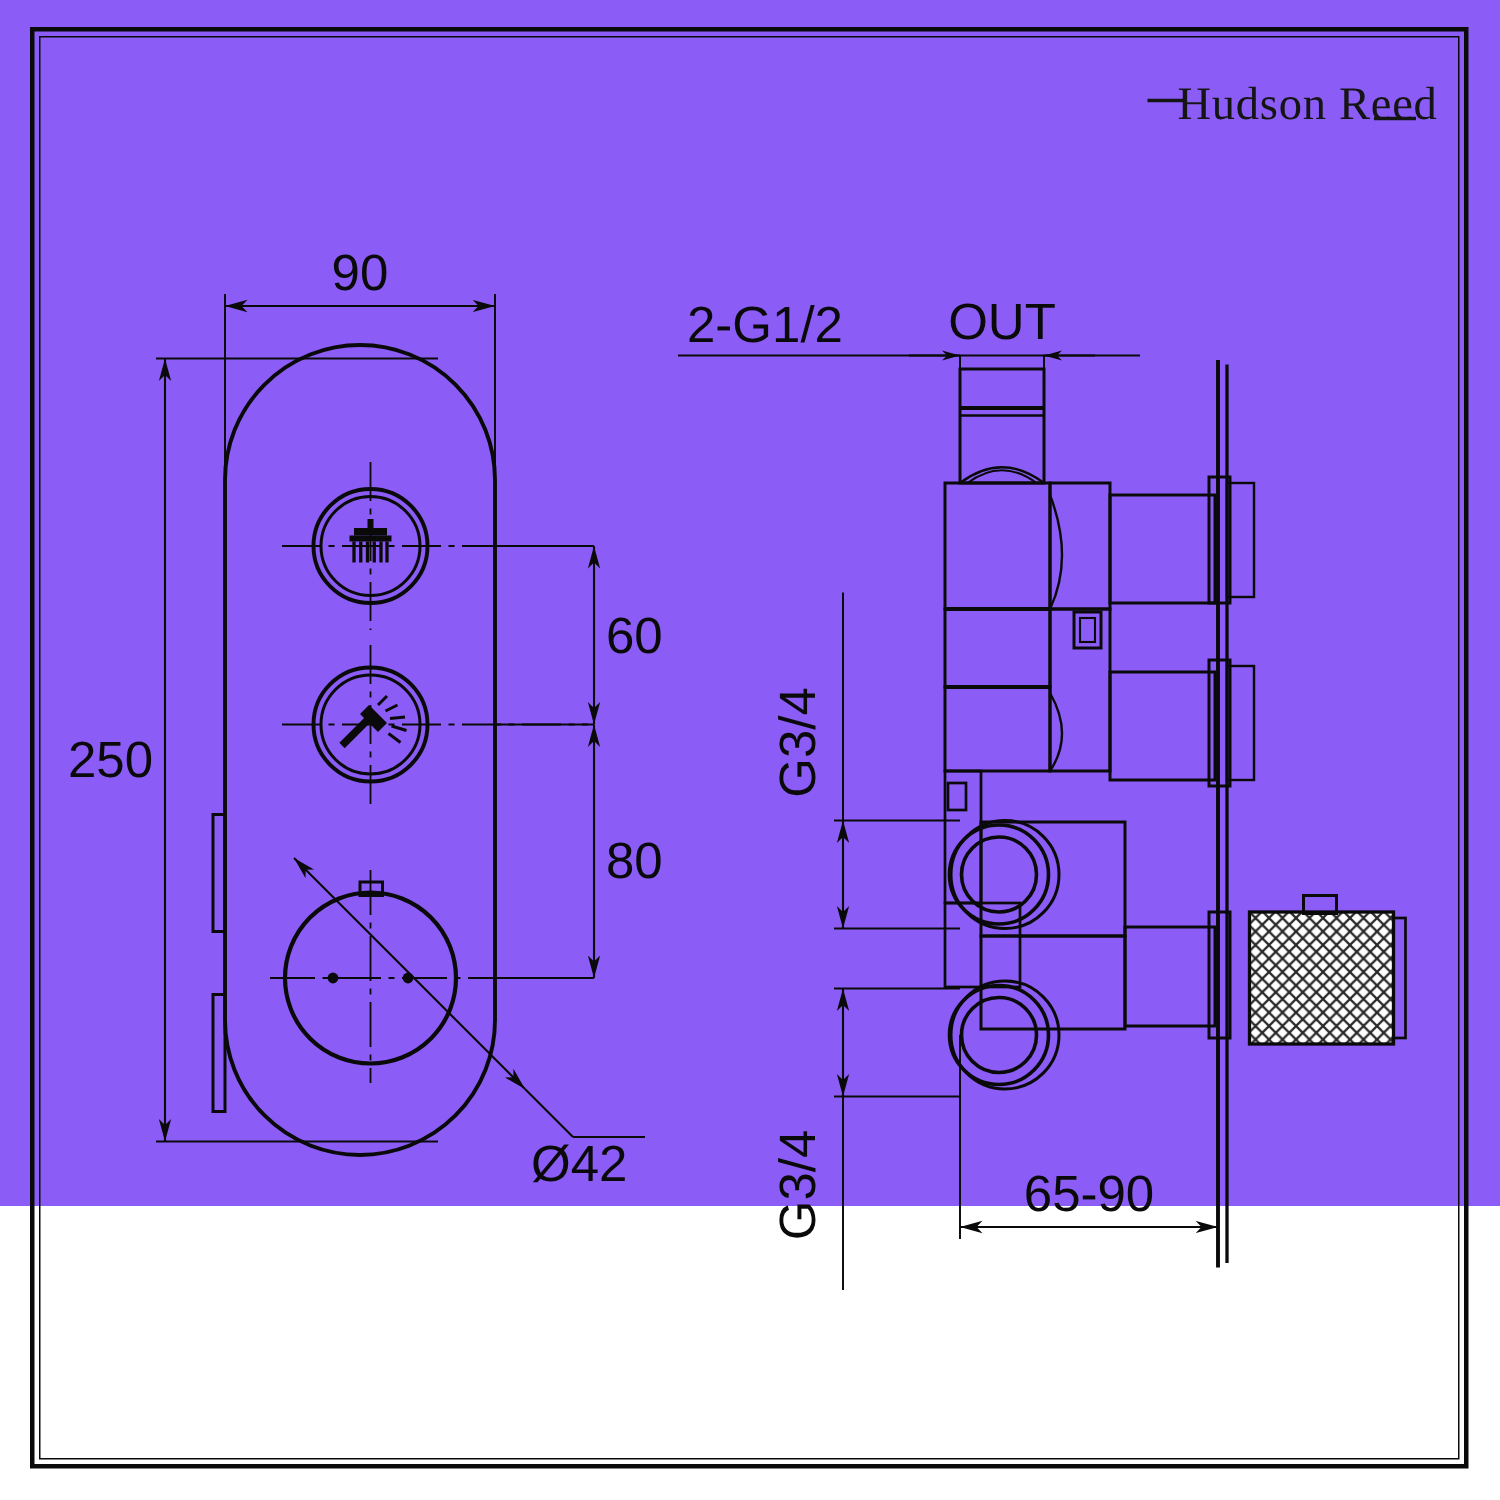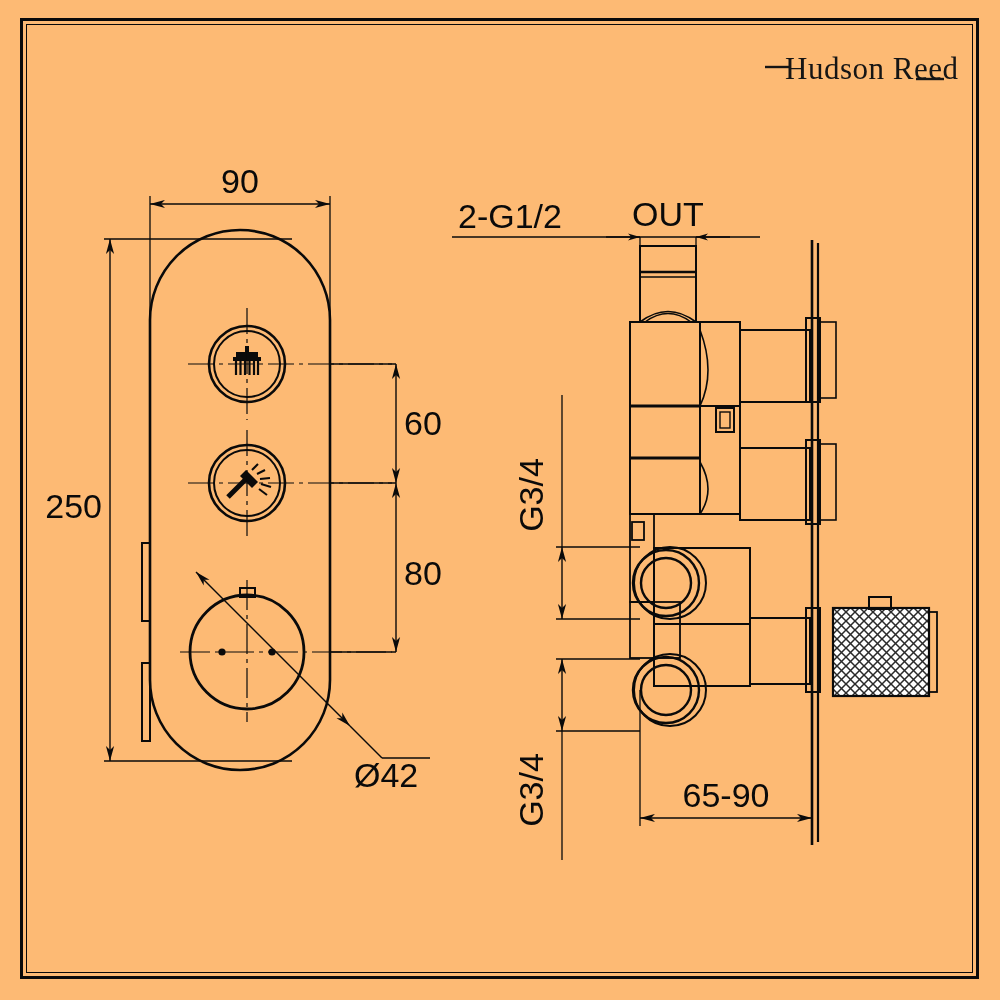--- a/index.html
+++ b/index.html
@@ -9,22 +9,22 @@
   }
   body {
     width: 1000px;
     height: 1000px;
     font-family: "Liberation Sans", sans-serif;
     overflow: hidden;
   }
   #sheet {
     position: relative;
     width: 1000px;
-    height: 1000px;
-    background: #fdba74;
+    height: 804px;
+    background: #8b5cf6;
   }
   #drawing-svg {
     position: absolute;
     left: 0;
     top: 0;
     width: 1000px;
     height: 1000px;
     display: block;
   }
   .dim-text {

